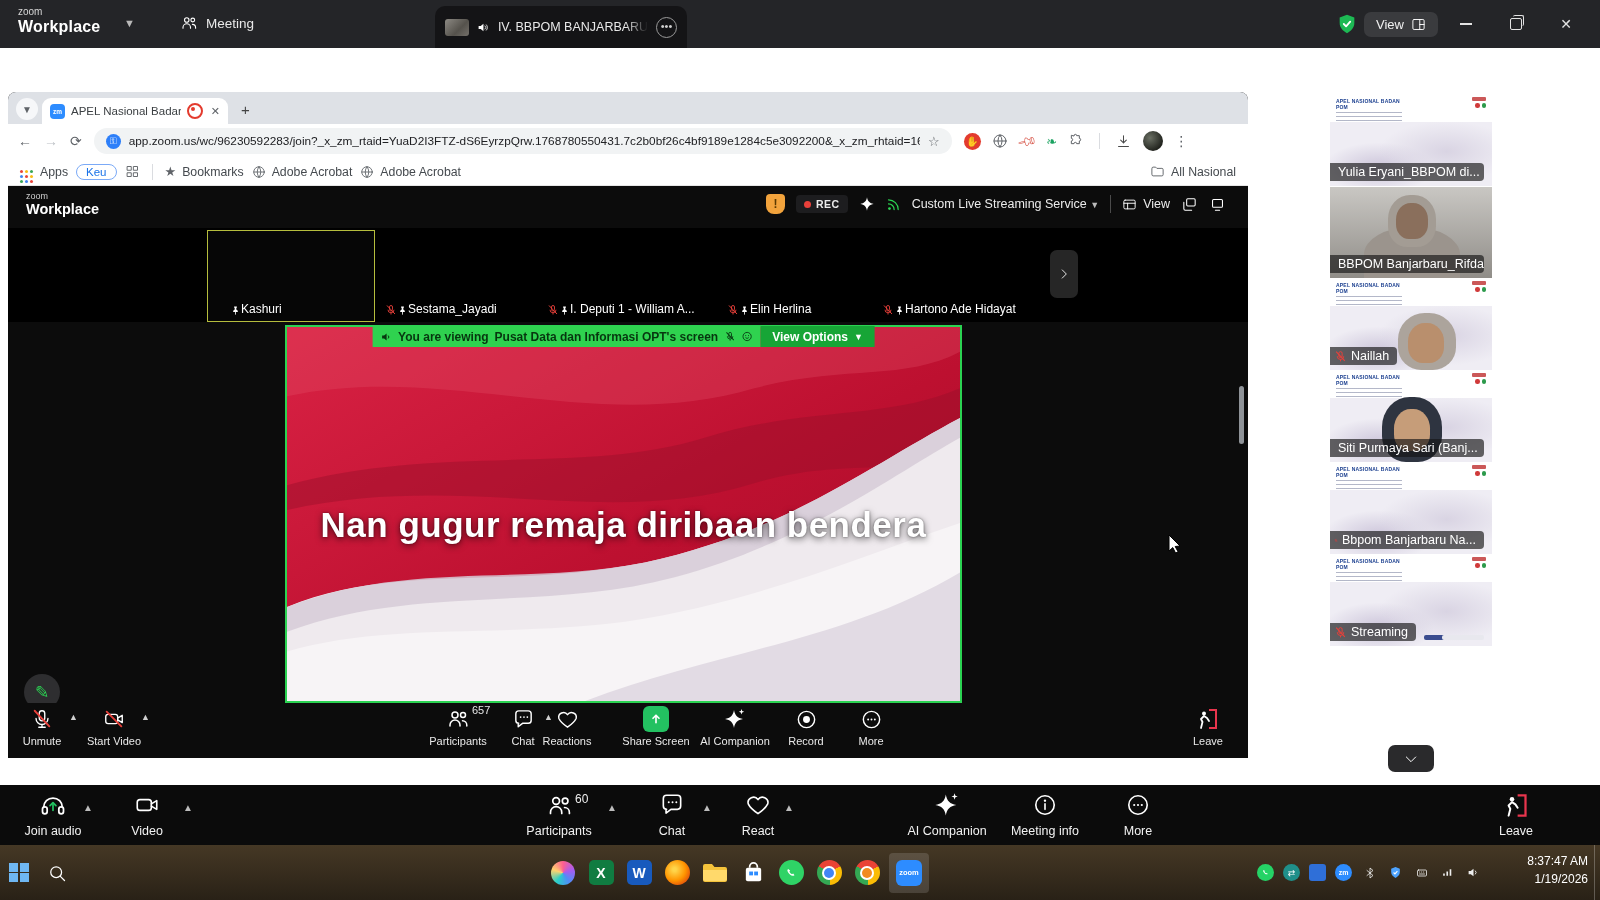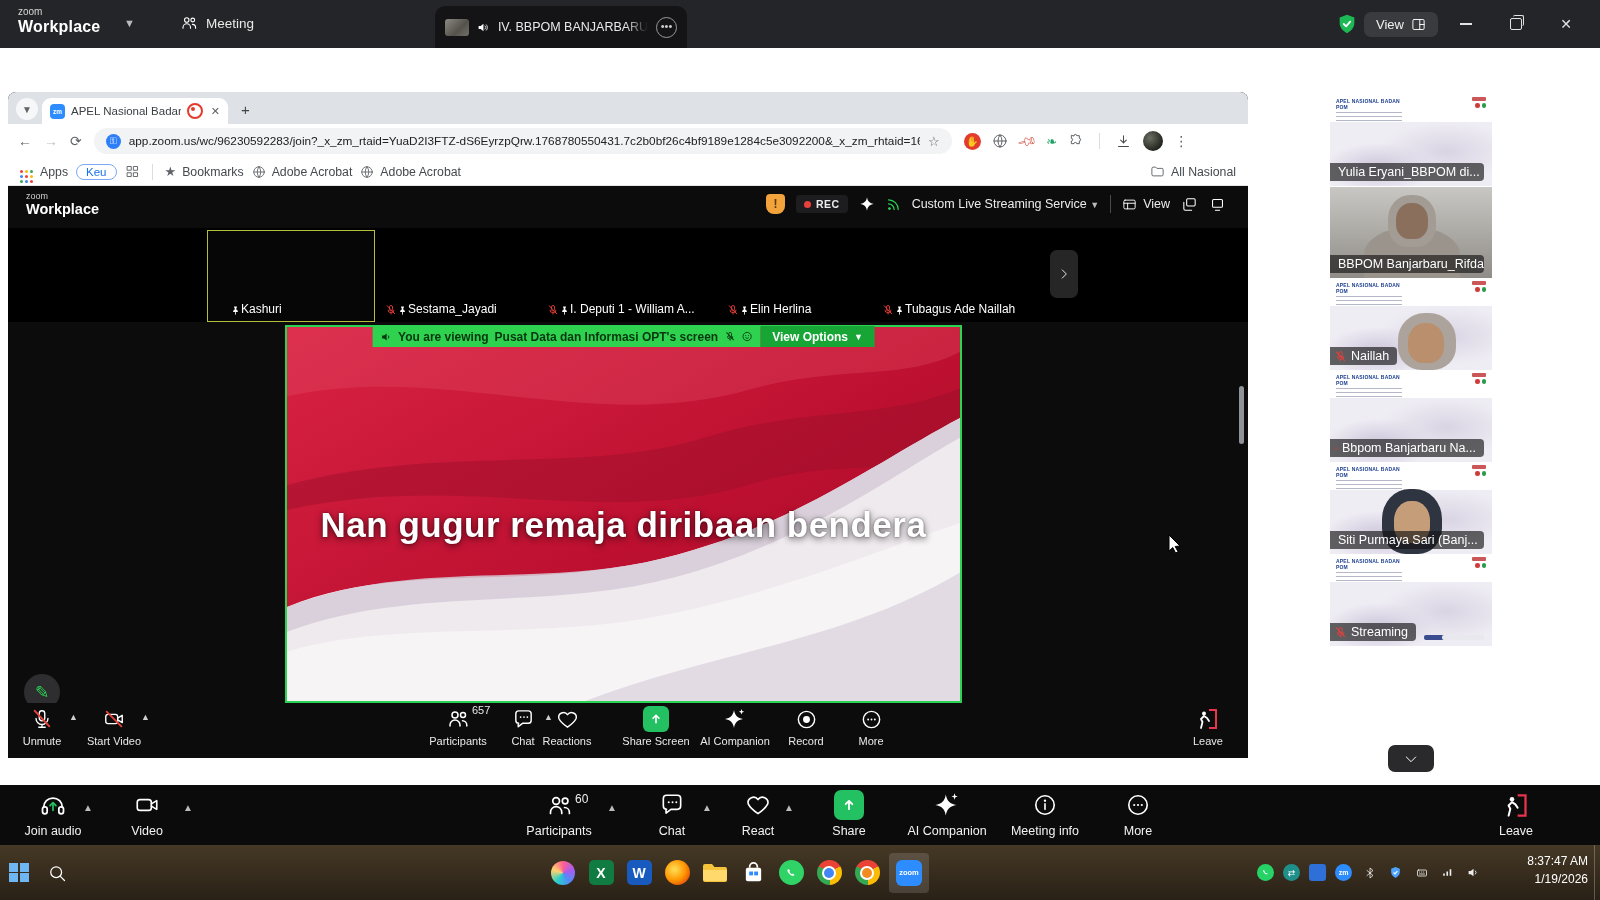--- a/index.html
+++ b/index.html
@@ -346,21 +346,21 @@
         <div class="fname" style="left:874px;">
           <svg width="12" height="12" viewBox="0 0 24 24">
               <rect x="9" y="3" width="6" height="11" rx="3" stroke="#e8403a" fill="none" stroke-width="1.8"></rect>
               <path d="M6 11.5a6 6 0 0 0 12 0M12 17.5V21" stroke="#e8403a" fill="none" stroke-width="1.8"></path>
               <line x1="4" y1="3" x2="20" y2="20" stroke="#e8403a" stroke-width="2"></line>
             </svg>
           <svg width="11" height="11" viewBox="0 0 24 24">
               <path d="M9 3h6v2.5l-1.2 1V10l3.2 2.4V15H7v-2.6L10.2 10V6.5L9 5.5z" fill="#fff"></path>
               <path d="M12 15v6" stroke="#fff" stroke-width="1.8"></path>
             </svg>
-          <span>Tubagus Ade Naillah</span>
+          <span>Hartono Ade Hidayat</span>
         </div>
         <div id="fs-chev">
           <svg class="ic" width="14" height="14" viewBox="0 0 24 24">
               <path d="M9 5l7 7-7 7"></path>
             </svg>
         </div>
       </div>
 
       <div id="sharebox">
         <svg id="flag" viewBox="0 0 677 378" preserveAspectRatio="none">
@@ -573,30 +573,20 @@
     </div>
     <div class="oitem" style="left:698px;">
       <div class="icw">
           <svg class="ic" width="26" height="26" viewBox="0 0 24 24">
             <path d="M12 20s-7-4.7-9-9a5 5 0 0 1 9-4 5 5 0 0 1 9 4c-2 4.3-9 9-9 9z"></path>
           </svg>
         </div>
       <span class="ochev" style="right:24px;">▲</span>
       <div class="lab">React</div>
     </div>
-    <div class="oitem" style="left:789px;">
-      <div class="icw">
-          <span class="osharesq">
-            <svg class="ic" width="20" height="20" viewBox="0 0 24 24" style="stroke-width:2.2;">
-              <path d="M12 17V7M8 11l4-4 4 4"></path>
-            </svg>
-          </span>
-        </div>
-      <div class="lab">Share</div>
-    </div>
     <div class="oitem" style="left:887px;">
       <div class="icw">
           <svg width="28" height="28" viewBox="0 0 24 24">
             <path d="M11 3c.9 5.5 3.6 8.2 9 9-5.4.8-8.1 3.5-9 9-.9-5.5-3.6-8.2-9-9 5.4-.8 8.1-3.5 9-9z" fill="#fff"></path>
             <path d="M18.5 2l.7 2 2 .7-2 .7-.7 2-.7-2-2-.7 2-.7z" fill="#fff"></path>
           </svg>
         </div>
       <div class="lab">AI Companion</div>
     </div>
     <div class="oitem" style="left:985px;">
@@ -689,48 +679,48 @@
     <div class="ptile">
       <div class="vbg">
         <div class="vb-logo">APEL NASIONAL BADAN POM</div>
         <div class="vb-lines"></div>
           <div class="vb-mark"></div>
         <div class="vb-dots">
             <i style="background:#d03a3a;"></i>
             <i style="background:#2c9a4b;"></i>
           </div>
       </div>
+      <div class="head" style="left:52px;top:26px;width:60px;height:65px;background:#2e3440;"></div>
+      <div class="head" style="left:64px;top:38px;width:36px;height:42px;background:#c69d79;"></div>
       <div class="npill">
         <svg width="13" height="13" viewBox="0 0 24 24">
             <rect x="9" y="3" width="6" height="11" rx="3" stroke="#e8403a" fill="none" stroke-width="1.8"></rect>
             <path d="M6 11.5a6 6 0 0 0 12 0M12 17.5V21" stroke="#e8403a" fill="none" stroke-width="1.8"></path>
             <line x1="4" y1="3" x2="20" y2="20" stroke="#e8403a" stroke-width="2"></line>
           </svg>
-        <span>Bbpom Banjarbaru Na...</span>
+        <span>Siti Purmaya Sari (Banj...</span>
       </div>
     </div>
     <div class="ptile">
       <div class="vbg">
         <div class="vb-logo">APEL NASIONAL BADAN POM</div>
         <div class="vb-lines"></div>
           <div class="vb-mark"></div>
         <div class="vb-dots">
             <i style="background:#d03a3a;"></i>
             <i style="background:#2c9a4b;"></i>
           </div>
       </div>
-      <div class="head" style="left:52px;top:26px;width:60px;height:65px;background:#2e3440;"></div>
-      <div class="head" style="left:64px;top:38px;width:36px;height:42px;background:#c69d79;"></div>
       <div class="npill">
         <svg width="13" height="13" viewBox="0 0 24 24">
             <rect x="9" y="3" width="6" height="11" rx="3" stroke="#e8403a" fill="none" stroke-width="1.8"></rect>
             <path d="M6 11.5a6 6 0 0 0 12 0M12 17.5V21" stroke="#e8403a" fill="none" stroke-width="1.8"></path>
             <line x1="4" y1="3" x2="20" y2="20" stroke="#e8403a" stroke-width="2"></line>
           </svg>
-        <span>Siti Purmaya Sari (Banj...</span>
+        <span>Bbpom Banjarbaru Na...</span>
       </div>
     </div>
     <div class="ptile">
       <div class="vbg">
         <div class="vb-logo">APEL NASIONAL BADAN POM</div>
         <div class="vb-lines"></div>
           <div class="vb-mark"></div>
         <div class="vb-dots">
             <i style="background:#d03a3a;"></i>
             <i style="background:#2c9a4b;"></i>

